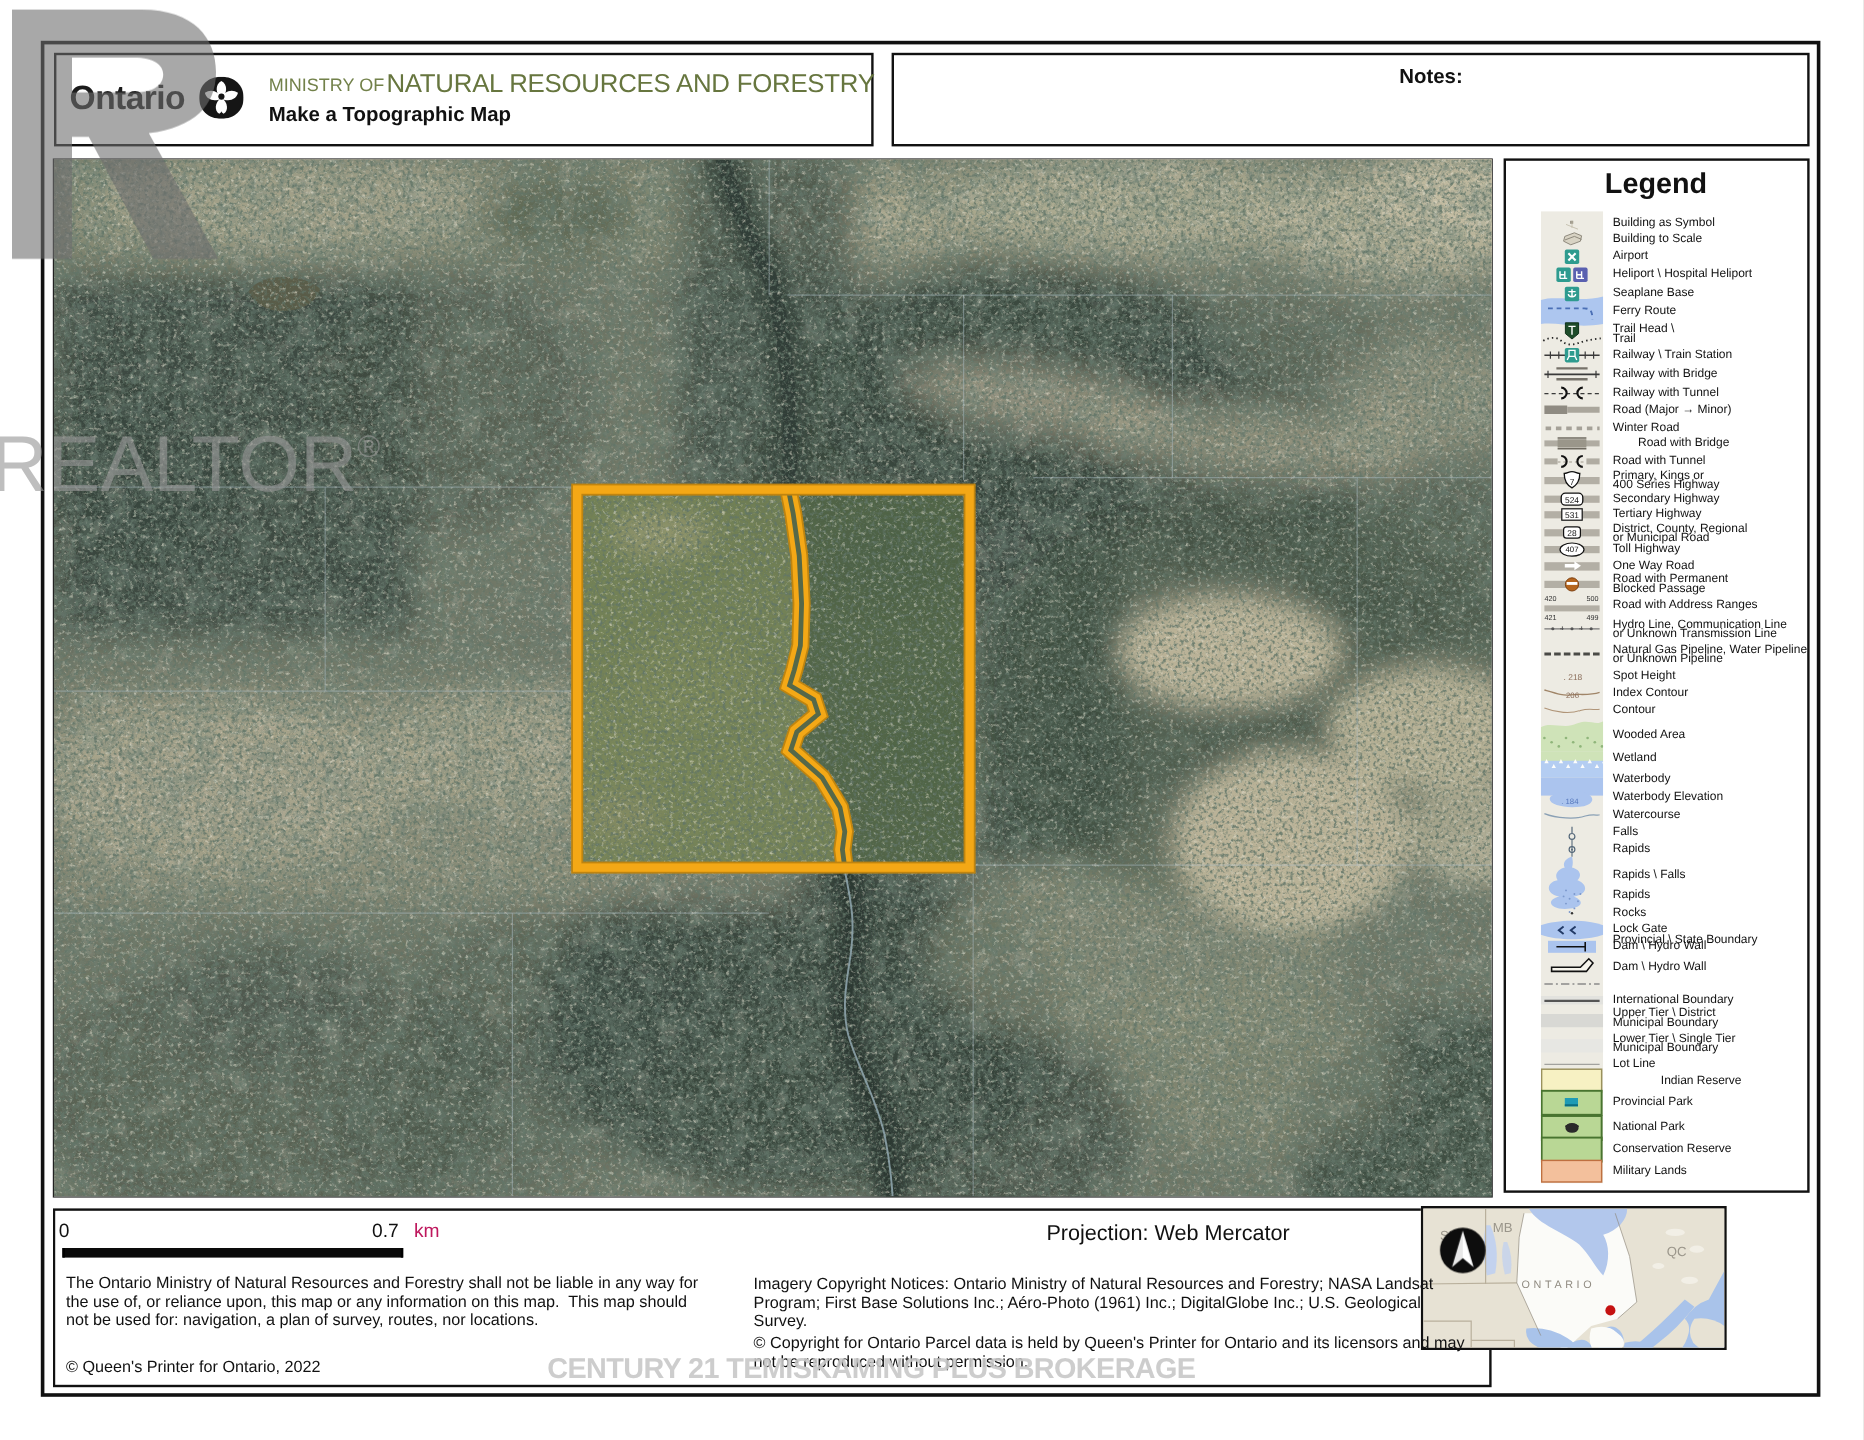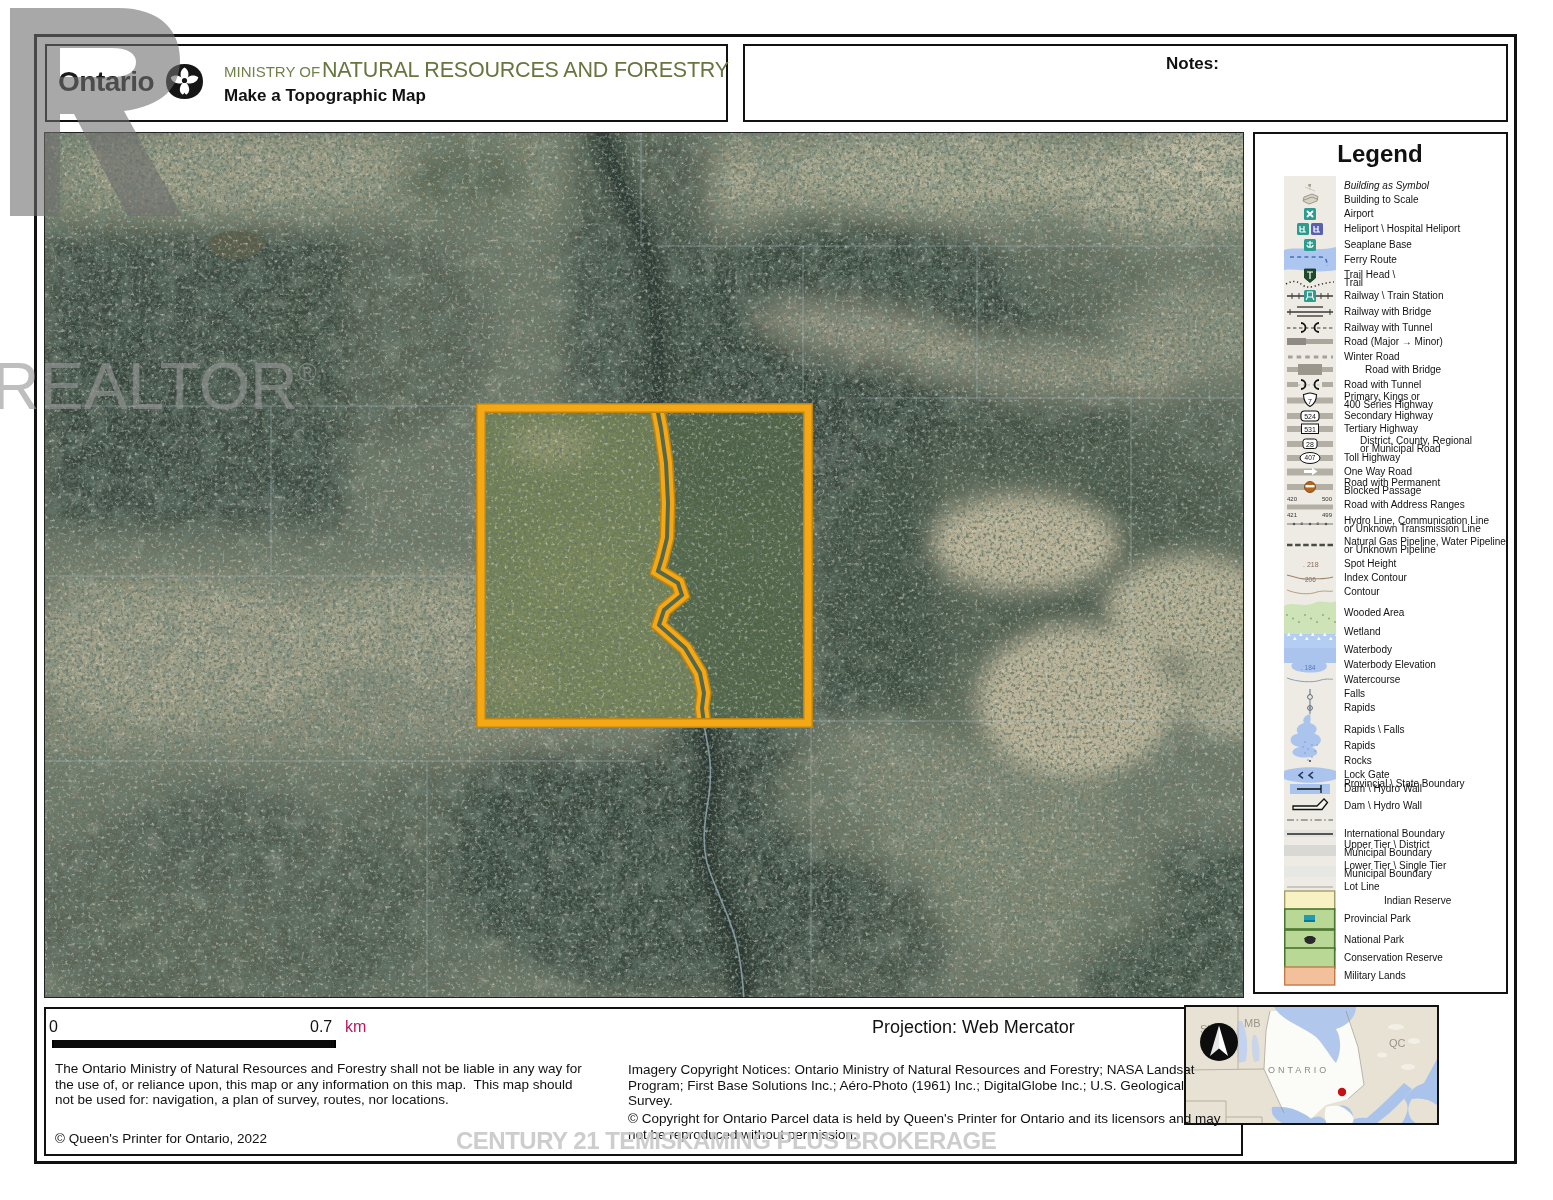--- a/index.html
+++ b/index.html
@@ -392,38 +392,38 @@
       <rect x="0.7" y="715" width="50" height="19" fill="#f7f1c3" stroke="#9a915c" stroke-width="1.2"></rect>
       <rect x="0.7" y="733" width="50" height="20" fill="#b9d795" stroke="#48742f" stroke-width="1.6"></rect>
       <rect x="20" y="739" width="11" height="7" fill="#1f9bb5"></rect>
       <path d="M20,745 h11" stroke="#0d6d80" stroke-width="1.6"></path>
       <rect x="0.7" y="754" width="50" height="20" fill="#b9d795" stroke="#48742f" stroke-width="1.6"></rect>
       <ellipse cx="26" cy="764" rx="5.5" ry="4" fill="#2a2a2a"></ellipse>
       <path d="M20.5,763 q5.5,-4.5 11,0" fill="none" stroke="#2a2a2a" stroke-width="1.6"></path>
       <rect x="0.7" y="772" width="50" height="20" fill="#b9d795" stroke="#48742f" stroke-width="1.6"></rect>
       <rect x="0.7" y="791" width="50" height="18" fill="#f3c09c" stroke="#bf7040" stroke-width="1.2"></rect>
     </svg></div>
-<div class="ll" style="top:182px;font-style:italic;">Building as Symbol</div>
+<div class="ll" style="top:182px;">Building as Symbol</div>
 <div class="ll" style="top:196px;">Building to Scale</div>
 <div class="ll" style="top:210px;text-align:right;">Airport</div>
 <div class="ll" style="top:225px;">Heliport \ Hospital Heliport</div>
 <div class="ll" style="top:241px;">Seaplane Base</div>
 <div class="ll" style="top:256px;">Ferry Route</div>
 <div class="ll" style="top:271px;">Trail Head \<br>Trail</div>
 <div class="ll" style="top:292px;">Railway \ Train Station</div>
 <div class="ll" style="top:308px;">Railway with Bridge</div>
 <div class="ll" style="top:324px;">Railway with Tunnel</div>
 <div class="ll" style="top:338px;">Road (Major → Minor)</div>
 <div class="ll" style="top:353px;">Winter Road</div>
 <div class="ll" style="top:366px;padding-left:21px;">Road with Bridge</div>
 <div class="ll" style="top:381px;">Road with Tunnel</div>
 <div class="ll" style="top:393px;">Primary, Kings or<br>400 Series Highway</div>
 <div class="ll" style="top:412px;">Secondary Highway</div>
 <div class="ll" style="top:425px;">Tertiary Highway</div>
-<div class="ll" style="top:437px;margin-left:16px;">District, County, Regional<br>or Municipal Road</div>
+<div class="ll" style="top:437px;">District, County, Regional<br>or Municipal Road</div>
 <div class="ll" style="top:454px;">Toll Highway</div>
 <div class="ll" style="top:468px;">One Way Road</div>
 <div class="ll" style="top:479px;">Road with Permanent<br>Blocked Passage</div>
 <div class="ll" style="top:501px;">Road with Address Ranges</div>
 <div class="ll" style="top:517px;">Hydro Line, Communication Line<br>or Unknown Transmission Line</div>
 <div class="ll" style="top:538px;">Natural Gas Pipeline, Water Pipeline<br>or Unknown Pipeline</div>
 <div class="ll" style="top:560px;">Spot Height</div>
 <div class="ll" style="top:574px;">Index Contour</div>
 <div class="ll" style="top:588px;">Contour</div>
 <div class="ll" style="top:609px;">Wooded Area</div>

